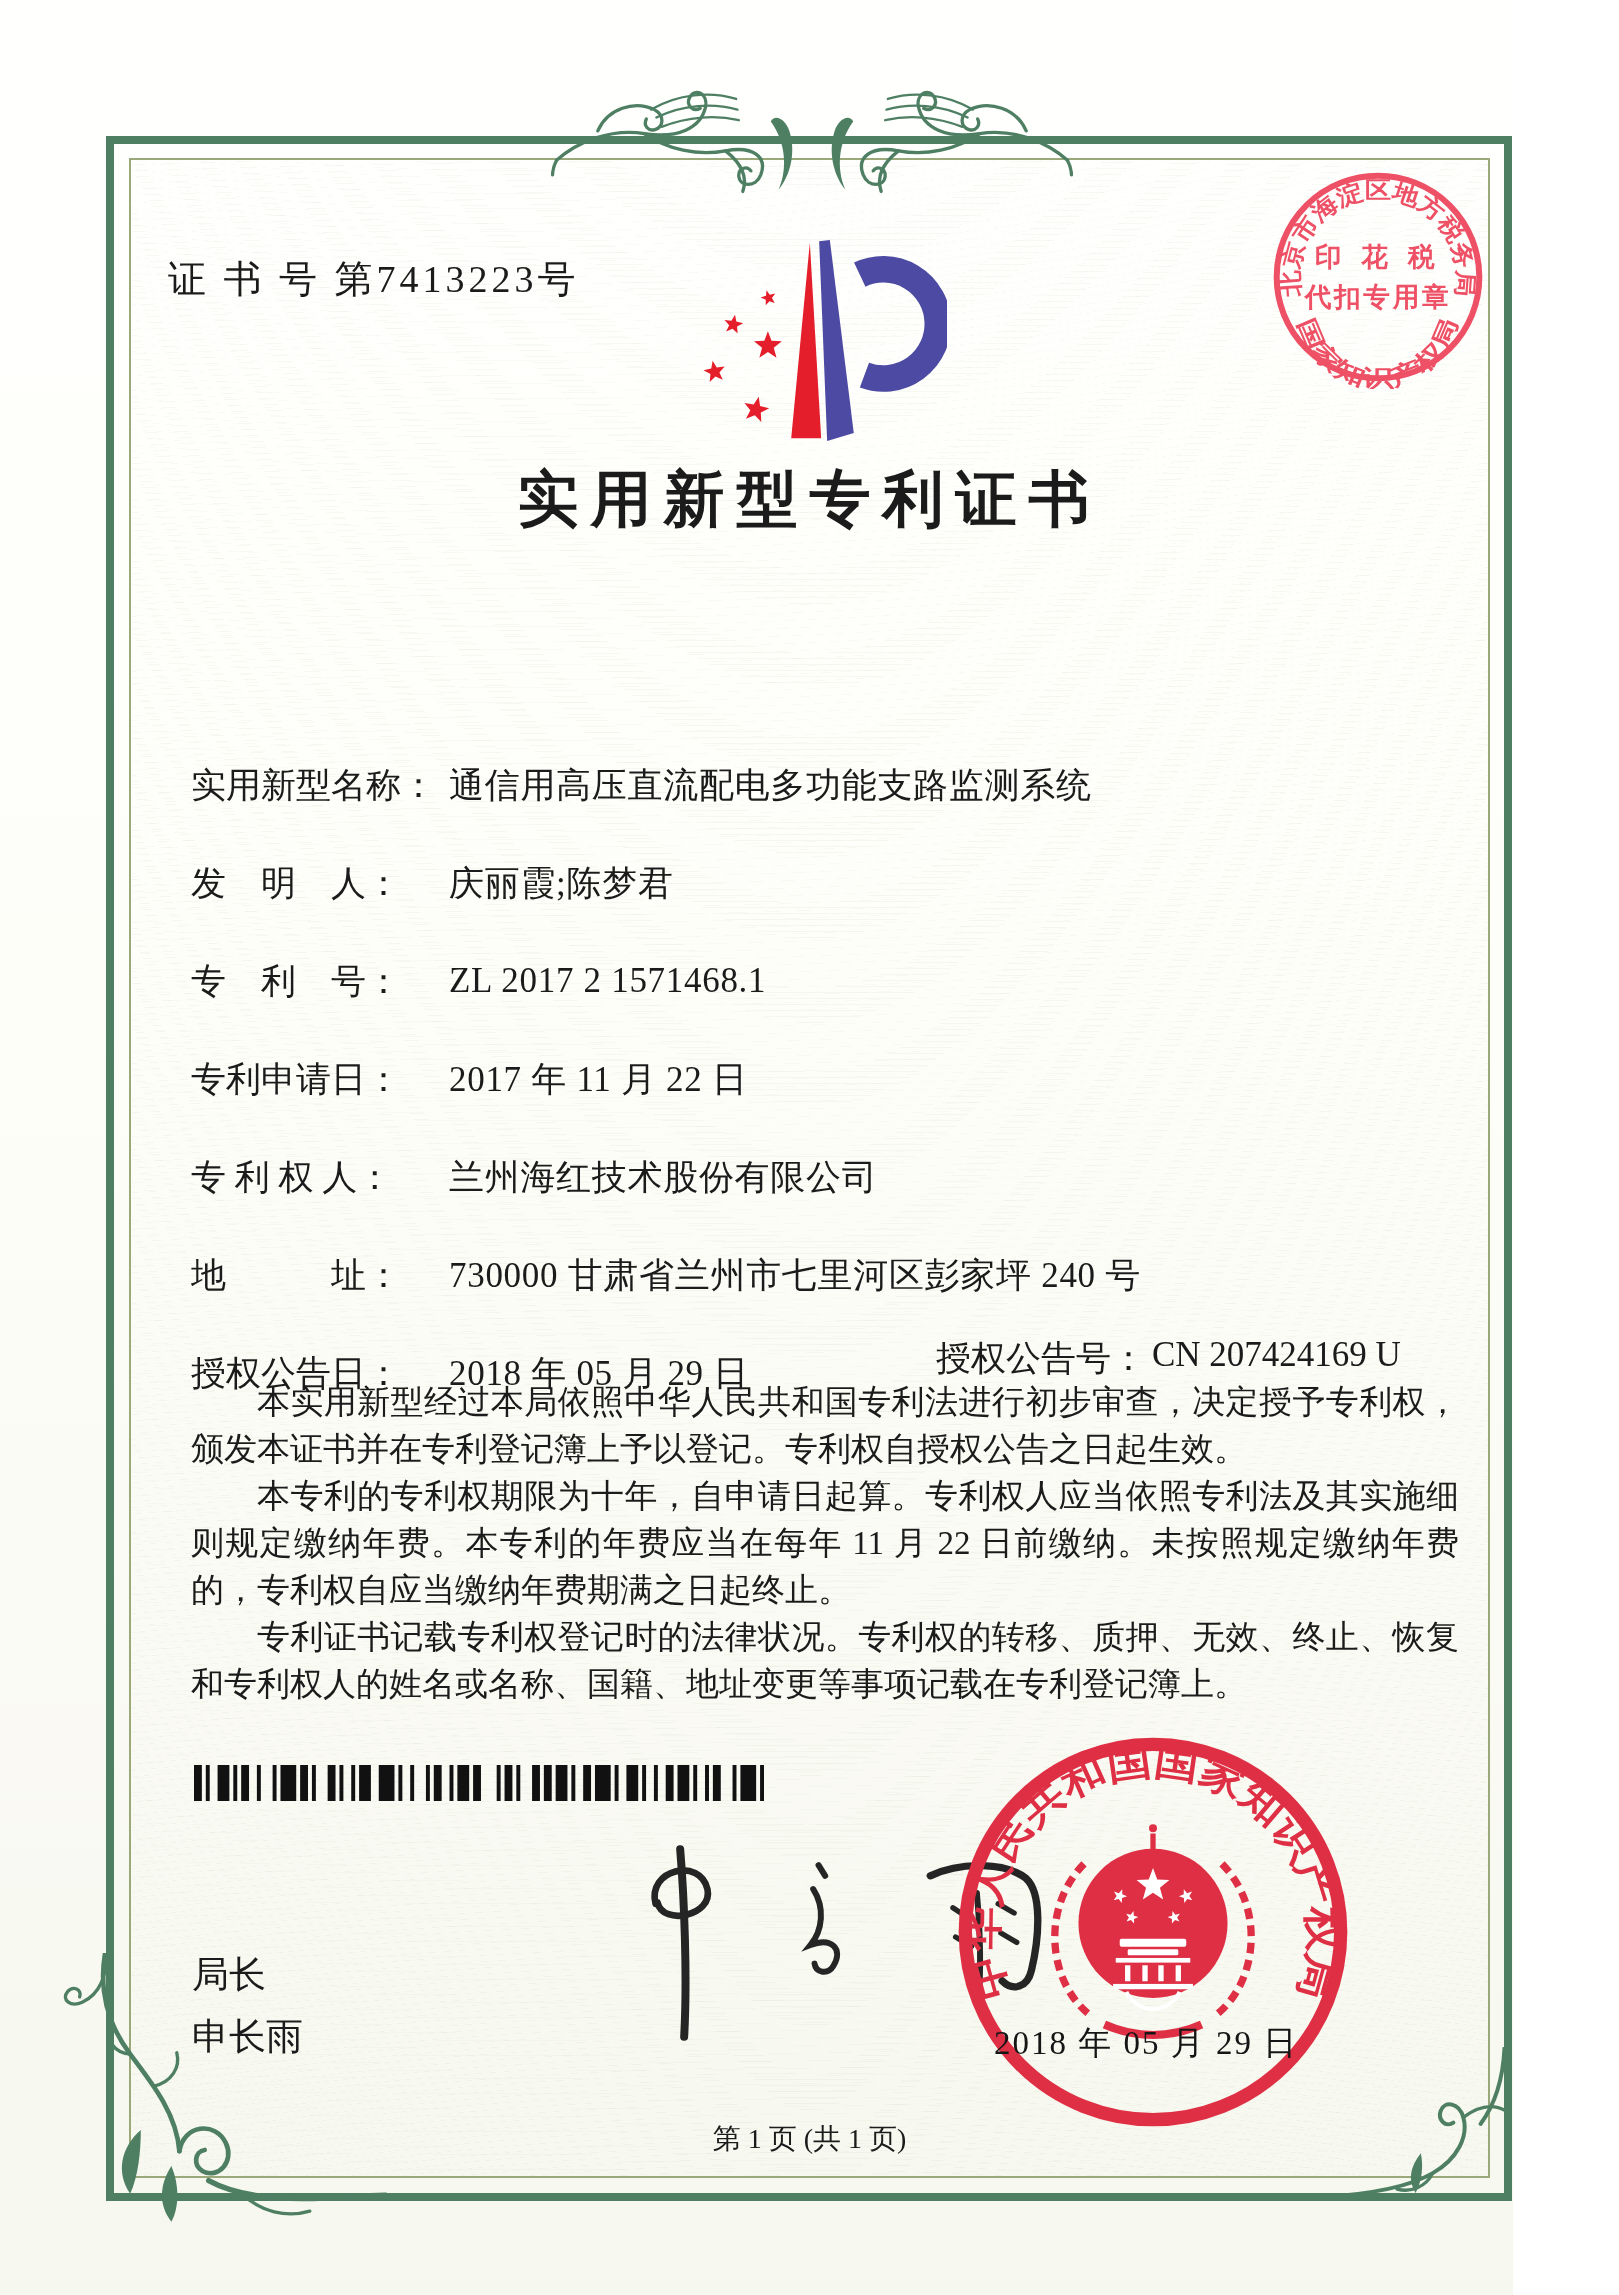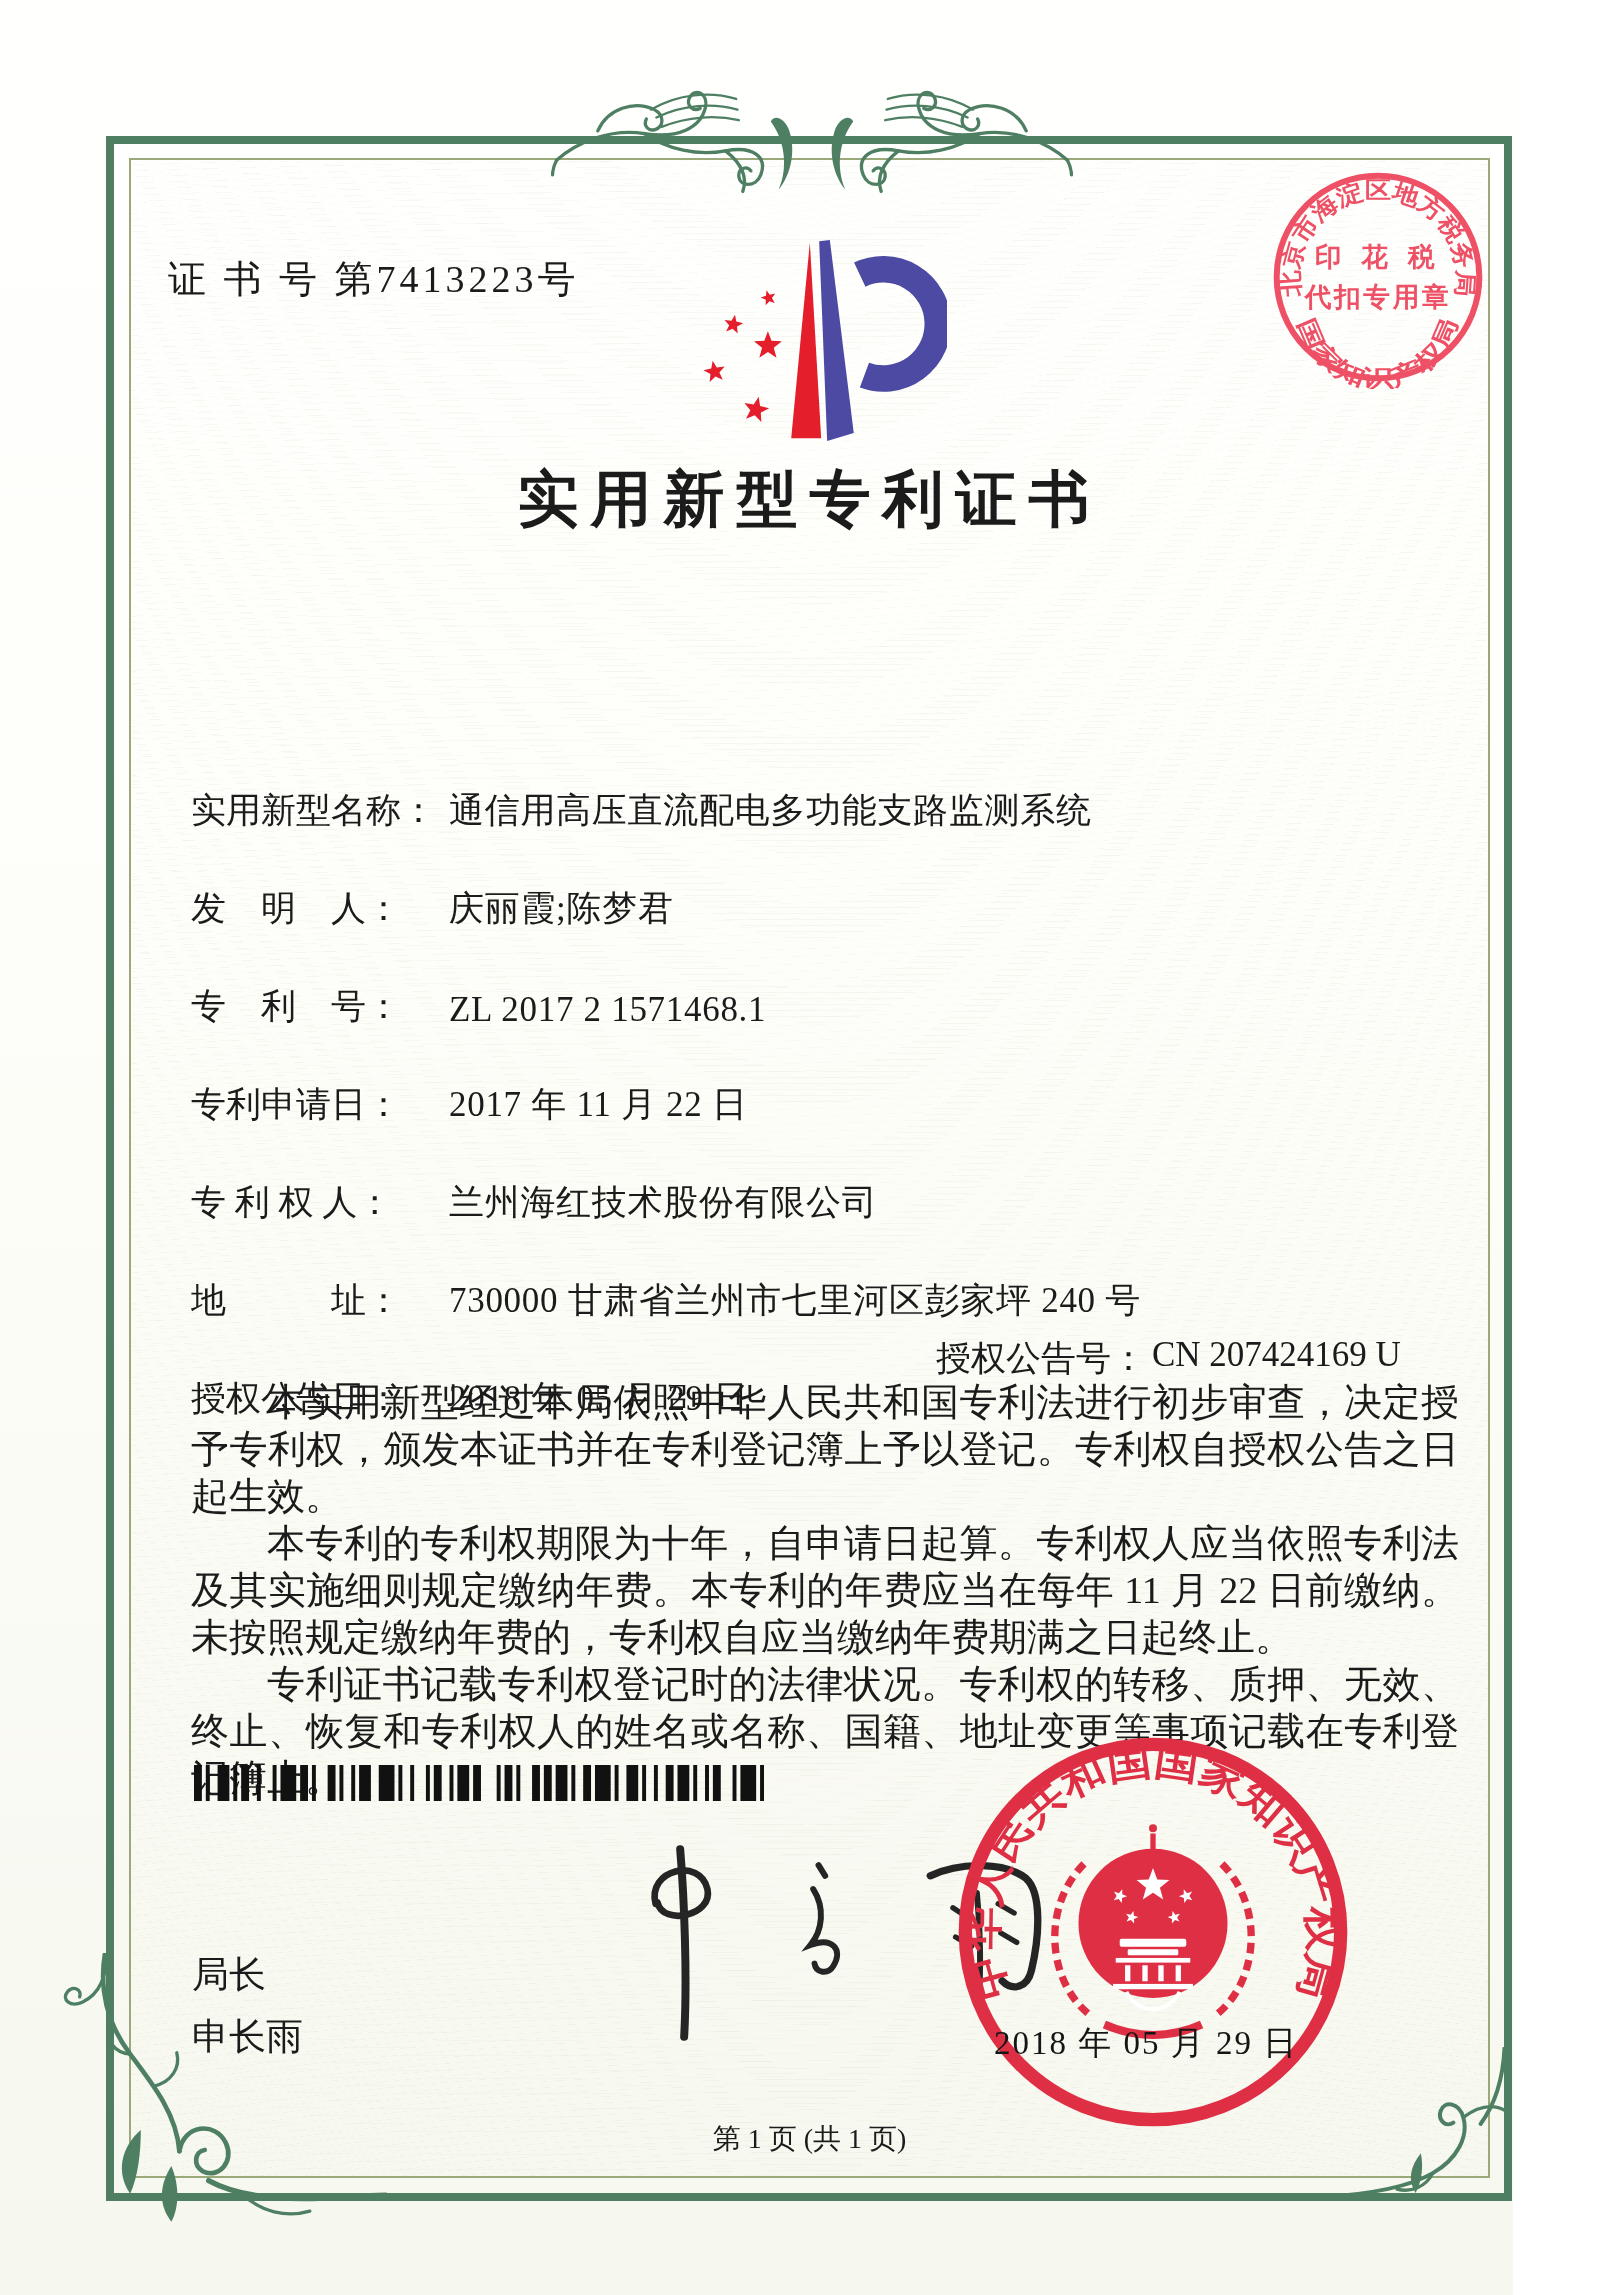--- a/index.html
+++ b/index.html
@@ -21,26 +21,26 @@
   .frame-outer{position:absolute; left:106px; top:136px; width:1406px; height:2065px;
     box-sizing:border-box; border:8.7px solid var(--green); z-index:1;}
   .frame-inner{position:absolute; left:129px; top:158px; width:1361px; height:2020px;
     box-sizing:border-box; border:2px solid var(--inner-line); z-index:1;}
   .ornament{position:absolute; z-index:2; color:var(--green);}
   .cert-no{position:absolute; left:168px; top:254px; font-size:38px; letter-spacing:4px; z-index:3;}
   .logo{position:absolute; left:686px; top:240px; width:261px; height:213px; z-index:3;}
   .title{position:absolute; left:133px; top:459px; width:1353px; text-align:center;
     font-size:61px; font-weight:700; letter-spacing:12px; z-index:3;}
   .fields{position:absolute; left:191px; top:736px; z-index:3;}
-  .row{height:98px; display:flex; align-items:flex-end; font-size:35px;}
+  .row{height:98px; display:flex; align-items:center; font-size:35px;}
   .row .lbl{display:inline-block; width:258px; white-space:nowrap;}
   .row .val{letter-spacing:0.7px; white-space:nowrap;}
   .grant{position:absolute; left:936px; top:1335px; display:flex; font-size:35px; z-index:3; white-space:nowrap;}
   .paras{position:absolute; left:191px; top:1379px; width:1268px; z-index:3;}
-  .paras p{margin:0; font-size:38px; line-height:47px; text-indent:2em; text-align:justify;}
+  .paras p{margin:0; font-size:33px; line-height:47px; text-indent:2em; text-align:justify;}
   .barcode{position:absolute; left:194px; top:1765px; width:570px; height:36px; z-index:3;}
   .officer{position:absolute; left:192px; top:1950px; z-index:3; font-size:37px;}
   .officer .name{margin-top:12px;}
   .signature{position:absolute; left:599px; top:1837px; width:479px; height:220px; z-index:4;}
   .big-seal{position:absolute; left:948px; top:1727px; width:410px; height:410px; z-index:4; color:var(--seal-red);}
   .seal-date{position:absolute; left:994px; top:2021px; font-size:33px; letter-spacing:2px; z-index:5; color:#151515;}
   .tax-seal{position:absolute; left:1266px; top:165px; width:224px; height:224px; z-index:3; color:var(--tax-red);}
   .footer{position:absolute; left:133px; top:2120px; width:1353px; text-align:center; font-size:28px; z-index:3;}
   svg{display:block;}
 </style>

